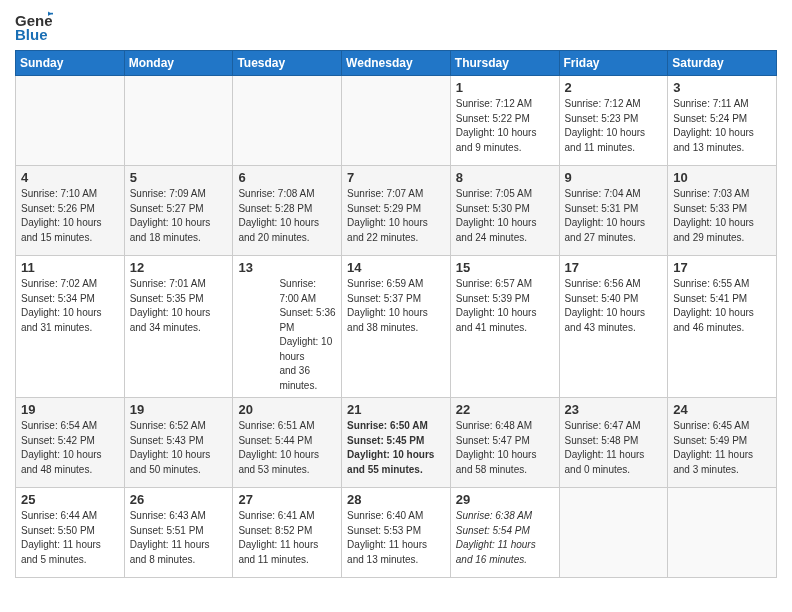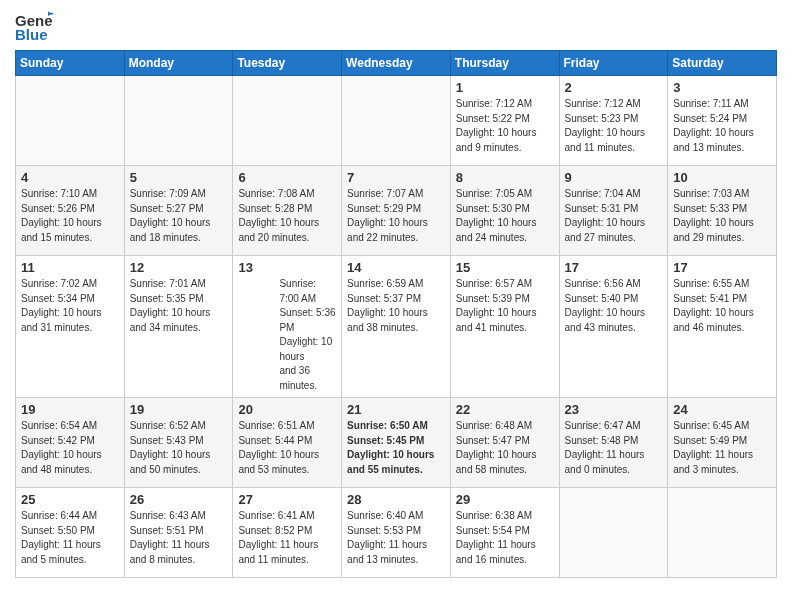--- a/index.html
+++ b/index.html
@@ -295,21 +295,21 @@
         </td>
         <td>
           <span class="day-number">28</span>
           <div class="day-info" style="white-space: pre-line;">Sunrise: 6:40 AM
 Sunset: 5:53 PM
 Daylight: 11 hours
 and 13 minutes.</div>
         </td>
         <td>
           <span class="day-number">29</span>
-          <div class="day-info" style="white-space: pre-line;">Sunrise: 6:38 AM
+          <div class="day-info" style="white-space: pre-line; font-style: italic;">Sunrise: 6:38 AM
 Sunset: 5:54 PM
 Daylight: 11 hours
 and 16 minutes.</div>
         </td>
         <td class="empty-cell"></td>
         <td class="empty-cell"></td>
       </tr>
     </tbody>
 </table>
 

